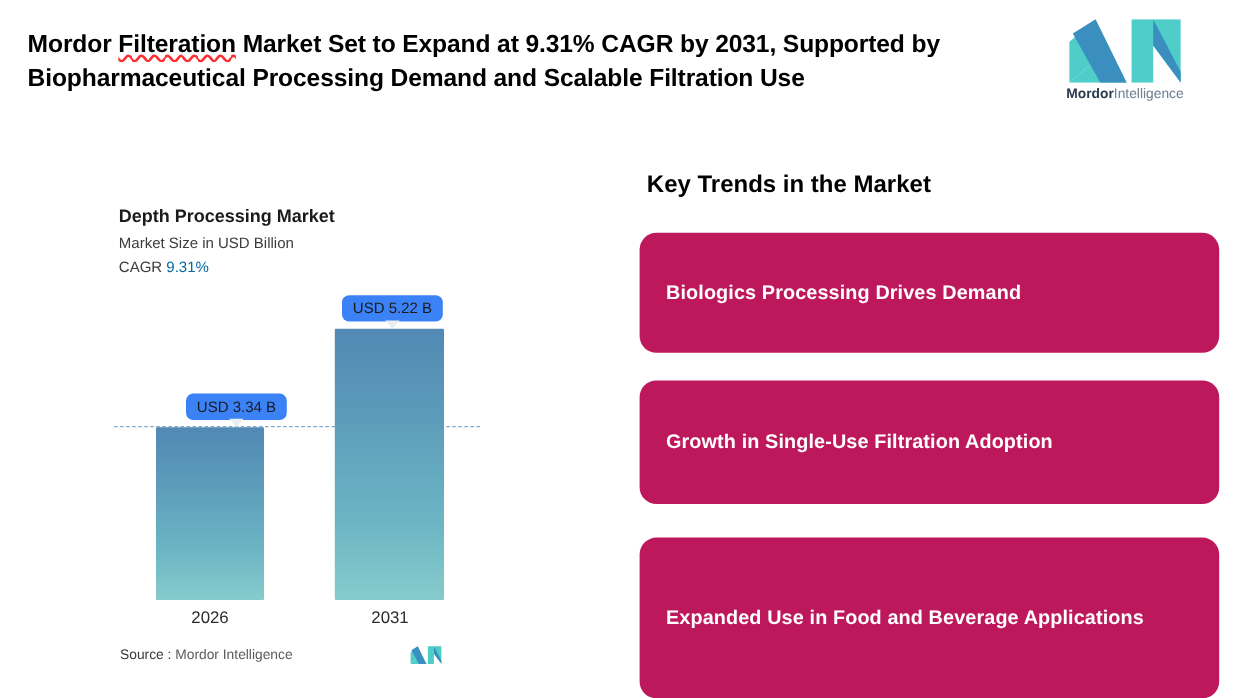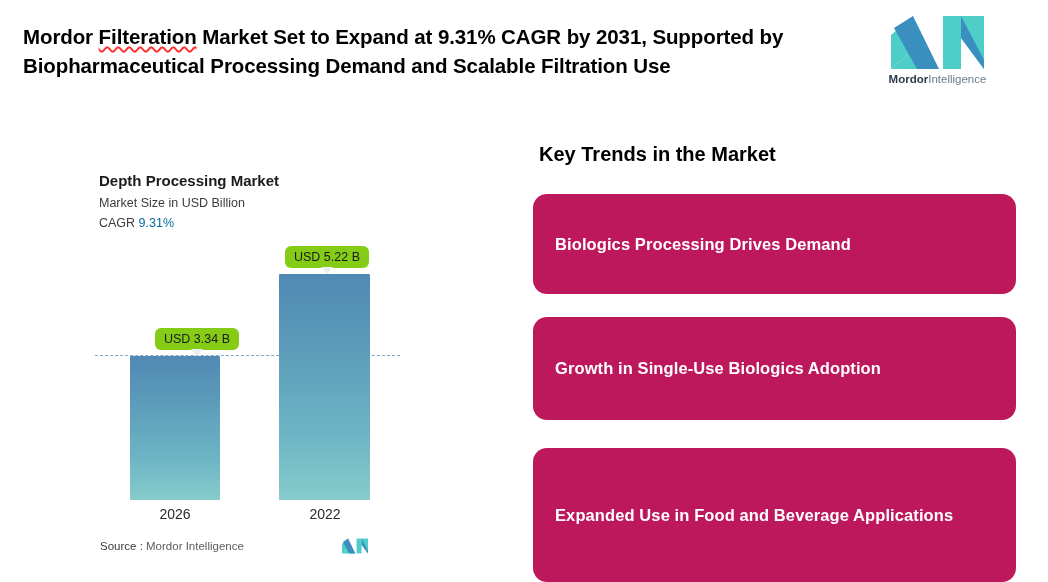--- a/index.html
+++ b/index.html
@@ -43,21 +43,21 @@
     position: absolute; left: 95px; top: 205px; width: 305px; height: 0;
     border-top: 1.4px dashed #7fa8c9;
   }
   .bar { position: absolute; border-radius: 1px; }
   .bar-2026 { left: 130px; top: 206px; width: 90px; height: 144px;
     background: linear-gradient(180deg, #5189b4 0%, #5b9ab9 30%, #6cb4c4 70%, #86cbcc 100%); }
   .bar-2031 { left: 279px; top: 124px; width: 91px; height: 226px;
     background: linear-gradient(180deg, #5189b4 0%, #5b9ab9 30%, #6cb4c4 70%, #86cbcc 100%); }
 
   .tip {
-    position: absolute; background: #84cc16; border-radius: 6px;
+    position: absolute; background: #3b82f6; border-radius: 6px;
     padding: 4px 9px 4px 9px; font-size: 12.5px; color: #1b1b1b; white-space: nowrap;
   }
   .tip::after {
     content: ""; position: absolute; left: 50%; transform: translateX(-50%);
     bottom: -6px; width: 0; height: 0;
     border-left: 6px solid transparent; border-right: 6px solid transparent;
     border-top: 7px solid #e7eff2;
   }
   .tip-2026 { left: 139px; top: 178px; margin-left: 16px; }
   .tip-2031 { left: 285px; top: 96px; }
@@ -119,21 +119,21 @@
     <div class="plot">
       <div class="dashline"></div>
 
       <div class="bar bar-2026"></div>
       <div class="bar bar-2031"></div>
 
       <div class="tip tip-2026">USD 3.34 B</div>
       <div class="tip tip-2031">USD 5.22 B</div>
 
       <div class="xlabel xlabel-2026">2026</div>
-      <div class="xlabel xlabel-2031">2022</div>
+      <div class="xlabel xlabel-2031">2031</div>
     </div>
 
     <div class="source">
       <span class="lbl">Source :</span>
       <span>Mordor Intelligence</span>
     </div>
     <svg class="source-mark" width="26" height="16" viewBox="0 0 93 53">
       <polygon points="0,53 0,19 22,0 22,34" fill="#4ecdc9"></polygon>
       <polygon points="0,53 22,34 48,53 26,53" fill="#4ecdc9"></polygon>
       <polygon points="22,0 48,53 26,53 3,12" fill="#3a8fbf"></polygon>
@@ -143,20 +143,20 @@
     </svg>
   </div>
 
   <h2 class="trends-title">Key Trends in the Market</h2>
 
   <div class="cards">
     <div class="card card-1">
       <span class="card-label">Biologics Processing Drives Demand</span>
     </div>
     <div class="card card-2">
-      <span class="card-label">Growth in Single-Use Biologics Adoption</span>
+      <span class="card-label">Growth in Single-Use Filtration Adoption</span>
     </div>
     <div class="card card-3">
       <span class="card-label">Expanded Use in Food and Beverage Applications</span>
     </div>
   </div>
 
 </div>
 
 </body></html>

